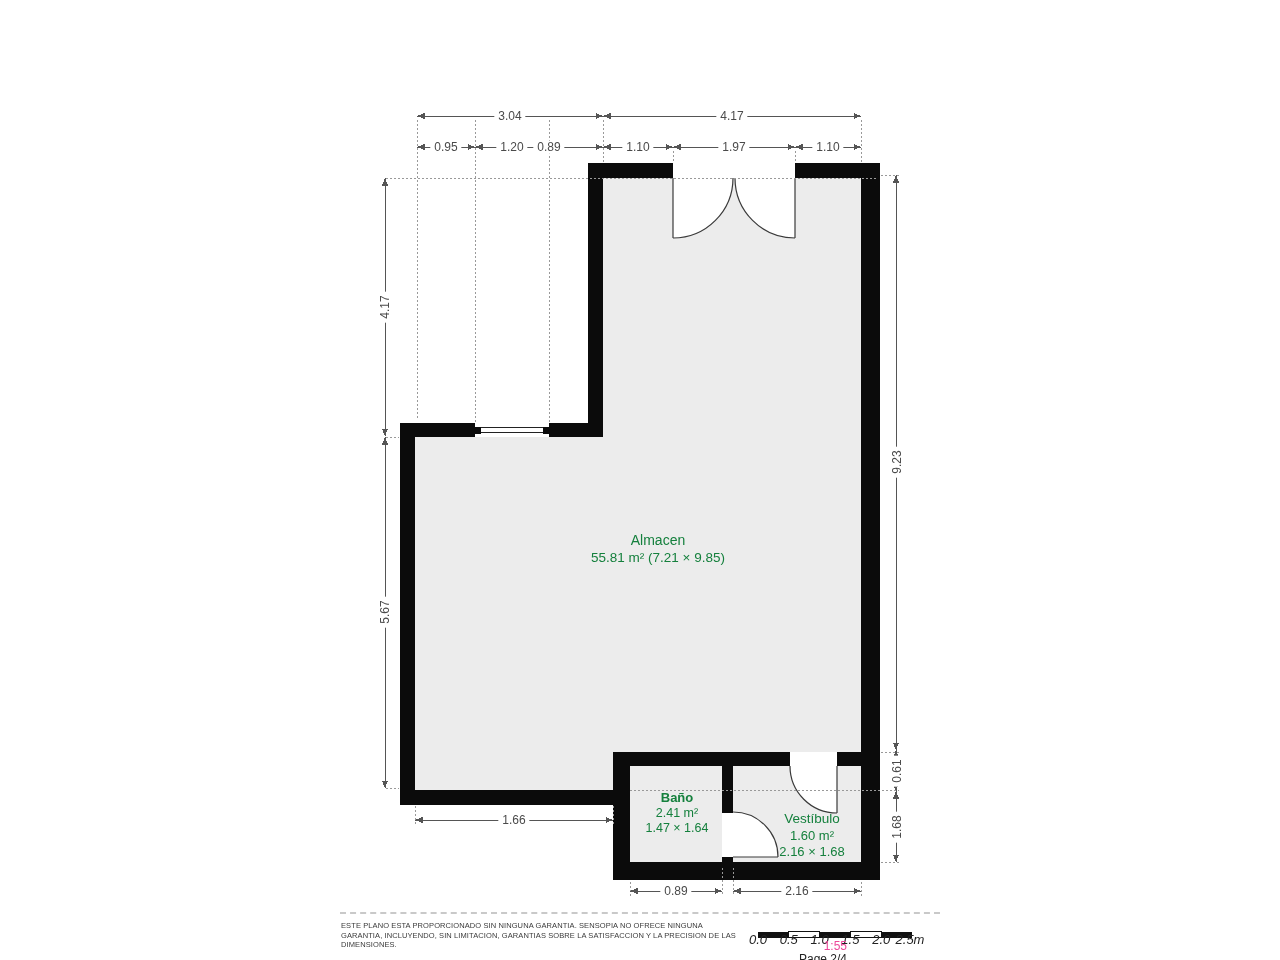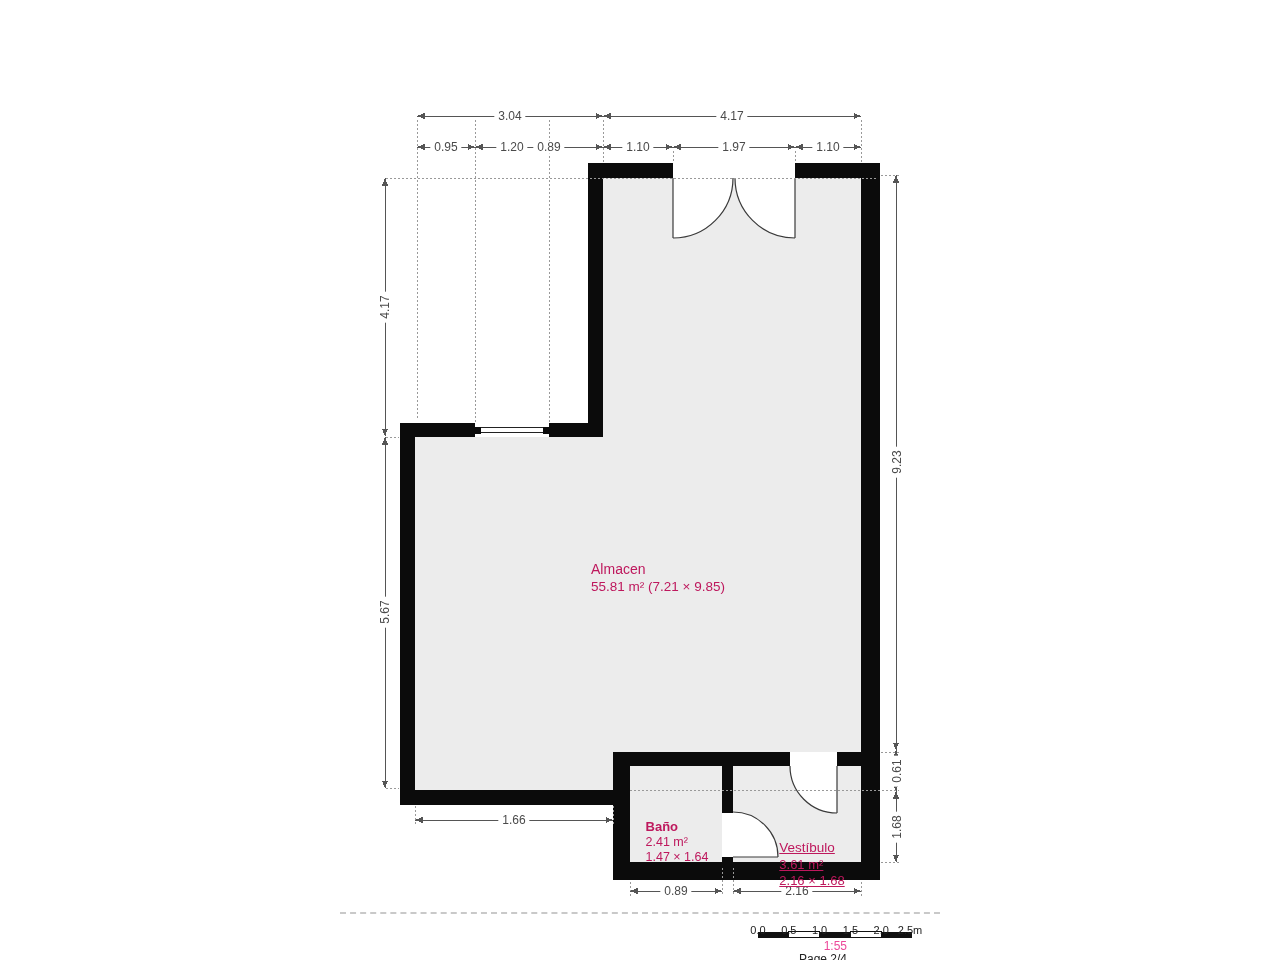--- a/index.html
+++ b/index.html
@@ -2,33 +2,33 @@
 <html><head>
 <meta charset="utf-8">
 <style>
   html,body{margin:0;padding:0;background:#fff;}
   .page{position:relative;width:1187px;height:960px;background:#ffffff;overflow:hidden;
         font-family:"Liberation Sans","DejaVu Sans",sans-serif;}
   .plan-svg{position:absolute;left:0;top:0;}
   .lbl{position:absolute;transform:translate(-50%,-50%);font-size:12px;color:#4a4a4a;
        background:#ffffff;padding:0 4px;white-space:nowrap;line-height:1.05;}
   .lbl.vert{transform:translate(-50%,-50%) rotate(-90deg);}
-  .room-label{position:absolute;transform:translateX(-50%);color:#be185d;white-space:nowrap;margin-top:29px;}
+  .room-label{position:absolute;transform:translateX(-50%);text-align:center;color:#15803d;white-space:nowrap;}
   .room-label .rname{font-size:14px;}
   .room-label .rline{font-size:13.5px;}
   #almacen-label{line-height:17px;}
   #bano-label{font-size:12.5px;line-height:15.5px;}
   #bano-label .rname{font-size:13px;font-weight:bold;}
-  #vestibulo-label{font-size:13px;line-height:16.5px;text-decoration:underline;}
+  #vestibulo-label{font-size:13px;line-height:16.5px;}
   #vestibulo-label .rname{font-size:13.5px;}
   .footer-sep{position:absolute;left:340px;top:912px;width:600px;border-top:2px dashed #c9c9c9;}
   .disclaimer{position:absolute;left:341px;top:921px;width:400px;font-size:7.5px;line-height:9.5px;
               color:#3a3a3a;letter-spacing:.1px;}
   .scalebar{position:absolute;left:740px;top:918px;width:205px;height:45px;}
-  .scalebar .tick-label{position:absolute;transform:translateX(-50%);top:6px;font-size:11px;color:#222;}
+  .scalebar .tick-label{position:absolute;transform:translateX(-50%);top:14px;font-size:13px;color:#222;font-style:italic;}
   .scale-ratio{position:absolute;right:340px;top:939px;font-size:12px;color:#ec4899;}
   .page-indicator{position:absolute;right:340px;top:952px;font-size:12px;color:#222;}
 </style>
 </head>
 <body>
 
 <div class="page">
 
   <svg class="plan-svg" width="1280" height="960" viewBox="0 0 1280 960" shape-rendering="crispEdges">
     <defs>
@@ -166,25 +166,30 @@
     <div class="rname">Almacen</div>
     <div class="rline">55.81 m² (7.21 × 9.85)</div>
   </div>
   <div class="room-label" id="bano-label" style="left:677px;top:790px">
     <div class="rname">Baño</div>
     <div>2.41 m²</div>
     <div>1.47 × 1.64</div>
   </div>
   <div class="room-label" id="vestibulo-label" style="left:812px;top:811px">
     <div class="rname">Vestíbulo</div>
-    <div>3.61 m²</div>
+    <div>1.60 m²</div>
     <div>2.16 × 1.68</div>
   </div>
 
   <div class="footer-sep"></div>
+  <div class="disclaimer">
+    <div>ESTE PLANO ESTA PROPORCIONADO SIN NINGUNA GARANTIA. SENSOPIA NO OFRECE NINGUNA</div>
+    <div>GARANTIA, INCLUYENDO, SIN LIMITACION, GARANTIAS SOBRE LA SATISFACCION Y LA PRECISION DE LAS</div>
+    <div>DIMENSIONES.</div>
+  </div>
   <div class="scalebar">
     <span class="tick-label" style="left:18px">0.0</span>
     <span class="tick-label" style="left:48.8px">0.5</span>
     <span class="tick-label" style="left:79.6px">1.0</span>
     <span class="tick-label" style="left:110.4px">1.5</span>
     <span class="tick-label" style="left:141.2px">2.0</span>
     <span class="tick-label" style="left:170px">2.5m</span>
   </div>
   <div class="scale-ratio">1:55</div>
   <div class="page-indicator">Page 2/4</div>

